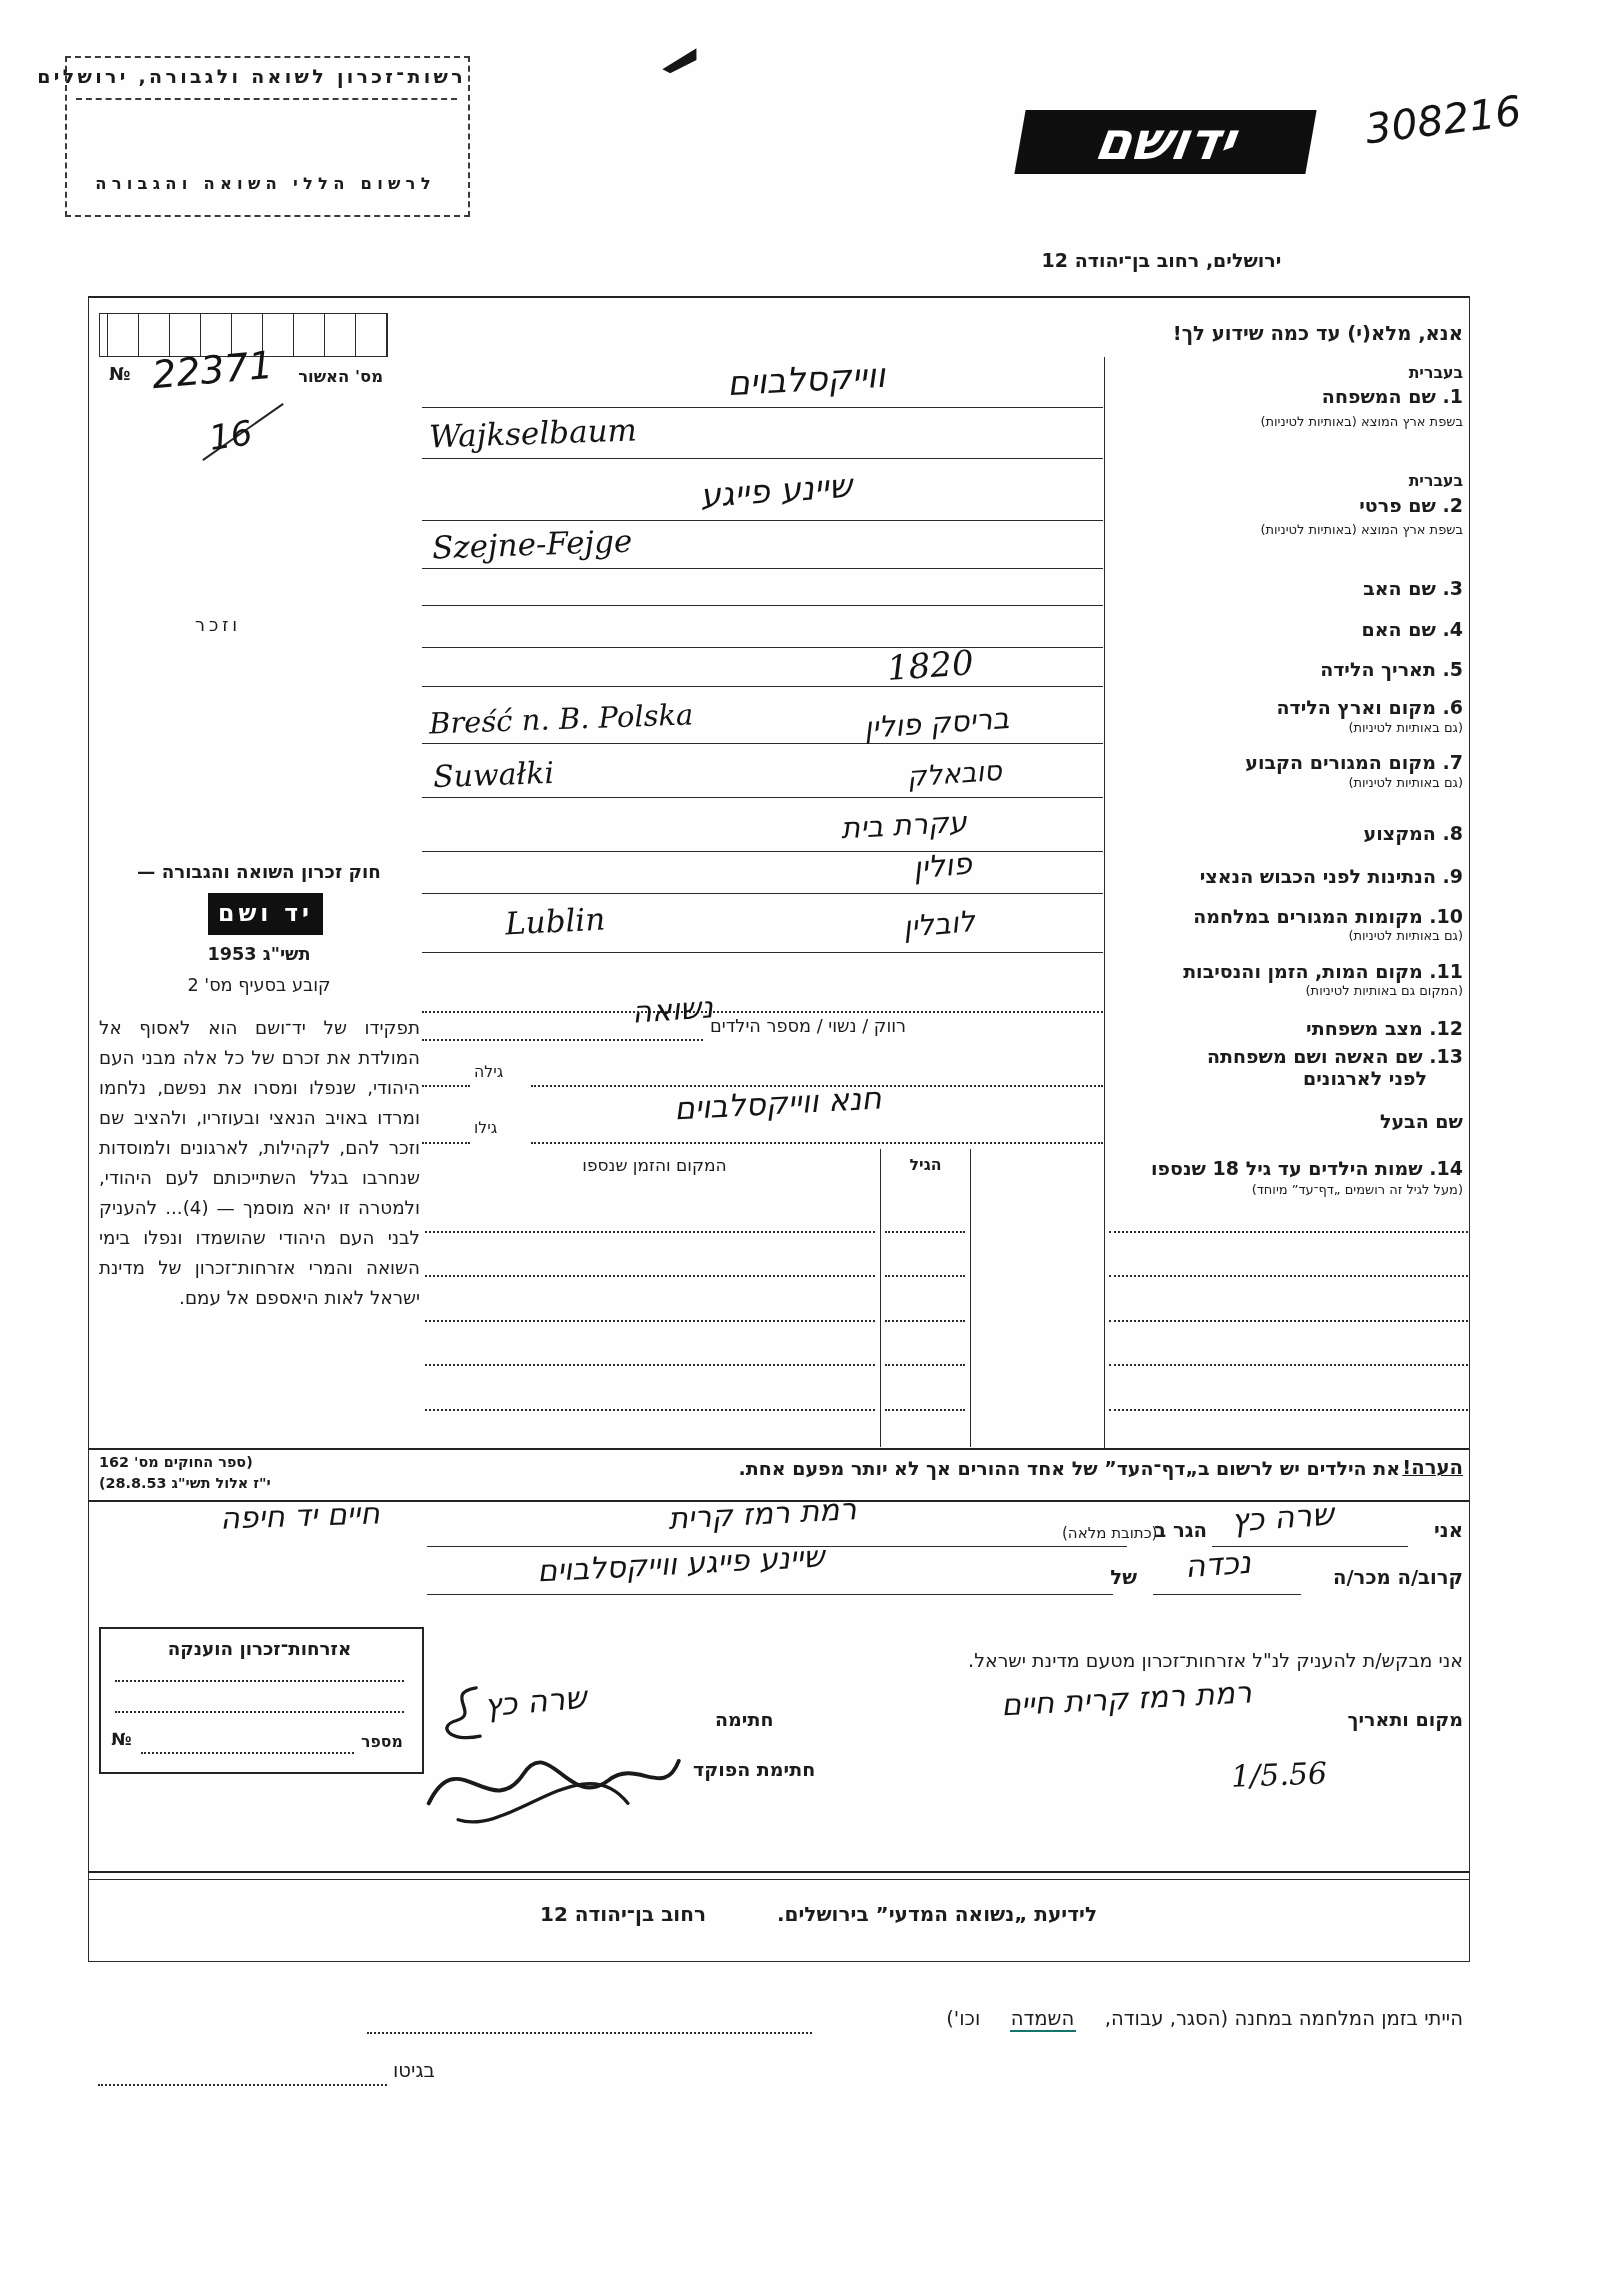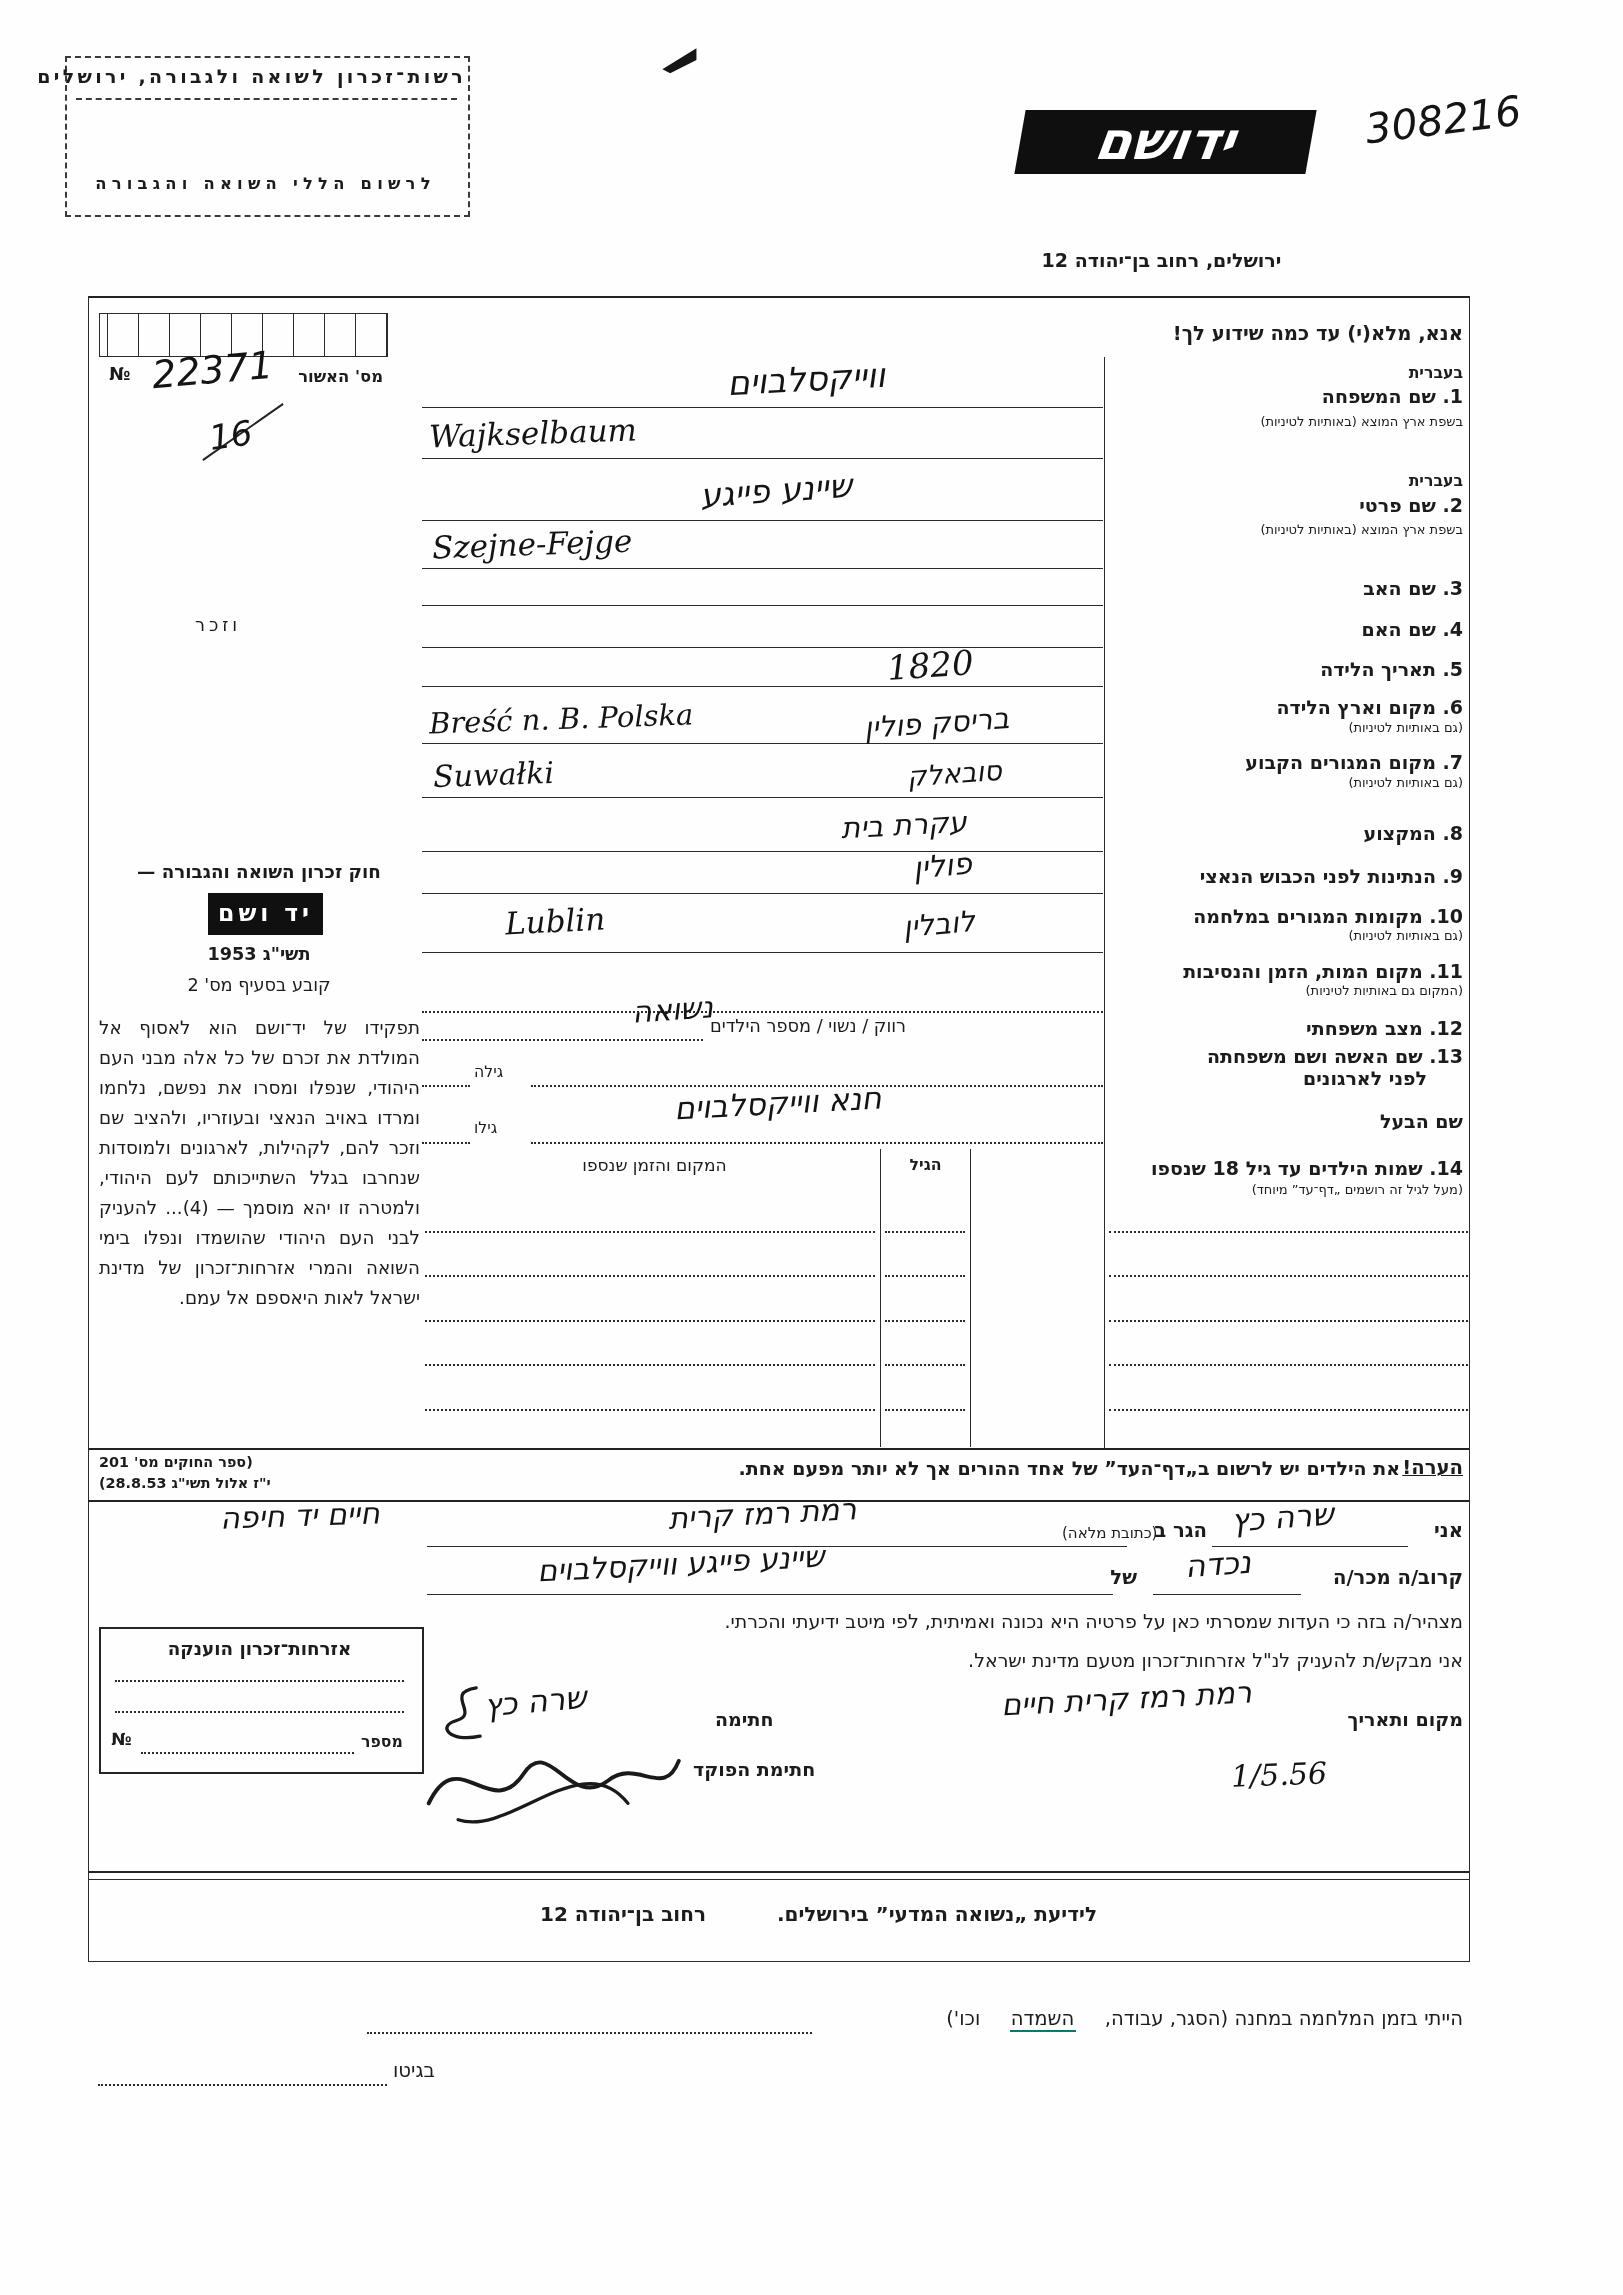--- a/index.html
+++ b/index.html
@@ -59,21 +59,21 @@
 
   <div class="abs nw" style="left:195px;top:615px;font-size:17.7px;letter-spacing:3.9px">וזכר</div>
 
   <div class="abs c b nw" style="left:98px;top:861px;width:322px;font-size:18.3px">חוק זכרון השואה והגבורה —</div>
   <div class="abs" style="left:208px;top:893px;width:115px;height:42px;background:#101010">
     <div class="c b" style="width:100%;height:42px;line-height:41px;color:#ffffff;font-size:23.6px;letter-spacing:3.9px">יד ושם</div>
   </div>
   <div class="abs c b nw" style="left:98px;top:944px;width:322px;font-size:17.7px">תשי"ג 1953</div>
   <div class="abs c nw" style="left:98px;top:975px;width:322px;font-size:17.7px">קובע בסעיף מס' 2</div>
   <div class="abs" style="left:99px;top:1013px;width:321px;font-size:18.3px;line-height:30px;text-align:justify;text-align-last:right">תפקידו של יד־ושם הוא לאסוף אל המולדת את זכרם של כל אלה מבני העם היהודי, שנפלו ומסרו את נפשם, נלחמו ומרדו באויב הנאצי ובעוזריו, ולהציב שם וזכר להם, לקהילות, לארגונים ולמוסדות שנחרבו בגלל השתייכותם לעם היהודי, ולמטרה זו יהא מוסמך — (4)... להעניק לבני העם היהודי שהושמדו ונפלו בימי השואה והמרי אזרחות־זכרון של מדינת ישראל לאות היאספם אל עמם.</div>
-  <div class="abs b nw" style="left:99px;top:1454px;font-size:14.4px">(ספר החוקים מס' 201</div>
+  <div class="abs b nw" style="left:99px;top:1454px;font-size:14.4px">(ספר החוקים מס' 162</div>
   <div class="abs b nw" style="left:99px;top:1475px;font-size:14.4px">י"ז אלול תשי"ג 28.8.53)</div>
 
   <div class="lbl" style="right:160px;top:363px;font-size:15.7px">בעברית</div>
   <div class="lbl" style="right:160px;top:385px">1. שם המשפחה</div>
   <div class="sub" style="right:160px;top:414px">בשפת ארץ המוצא (באותיות לטיניות)</div>
 
   <div class="lbl" style="right:160px;top:471px;font-size:15.7px">בעברית</div>
   <div class="lbl" style="right:160px;top:494px">2. שם פרטי</div>
   <div class="sub" style="right:160px;top:522px">בשפת ארץ המוצא (באותיות לטיניות)</div>
 
@@ -166,21 +166,20 @@
   <div class="hline" style="left:427px;top:1546px;width:700px"></div>
   <div class="hw" style="left:220px;top:1498px;font-size:30px;transform:rotate(-2deg)">חיים יד חיפה</div>
 
   <div class="abs b nw" style="right:160px;top:1566px;font-size:19.6px">קרוב/ה מכר/ה</div>
   <div class="hw" style="left:1185px;top:1546px;font-size:31px;transform:rotate(-4deg)">נכדה</div>
   <div class="hline" style="left:1153px;top:1594px;width:148px"></div>
   <div class="abs b nw" style="right:486px;top:1566px;font-size:19.6px">של</div>
   <div class="hw" style="left:537px;top:1546px;font-size:30px;transform:rotate(-3deg)">שיינע פייגע ווייקסלבוים</div>
   <div class="hline" style="left:427px;top:1594px;width:686px"></div>
 
-  <div class="abs nw" style="right:160px;top:1610px;font-size:19px">מצהיר/ה בזה כי העדות שמסרתי כאן על פרטיה היא נכונה ואמיתית, לפי מיטב ידיעתי והכרתי.</div>
   <div class="abs nw" style="right:160px;top:1649px;font-size:19px">אני מבקש/ת להעניק לנ"ל אזרחות־זכרון מטעם מדינת ישראל.</div>
 
   <div class="abs b nw" style="right:160px;top:1708px;font-size:19px">מקום ותאריך</div>
   <div class="hw" style="left:1001px;top:1681px;font-size:30px;transform:rotate(-3deg)">רמת רמז קרית חיים</div>
   <div class="hwl" style="left:1231px;top:1757px;font-size:30px;transform:rotate(-2deg)">1/5.56</div>
   <div class="abs b nw" style="left:715px;top:1708px;font-size:19px">חתימה</div>
   <div class="hw" style="left:484px;top:1683px;font-size:31px;transform:rotate(-5deg)">שרה כץ</div>
   <svg class="abs" style="left:429px;top:1676px" width="59" height="72" viewBox="0 0 90 110">
     <path d="M72,18 C22,26 78,58 42,68 C12,76 30,102 78,92" stroke="#1a1a1a" stroke-width="5" fill="none" stroke-linecap="round"></path>
   </svg>

